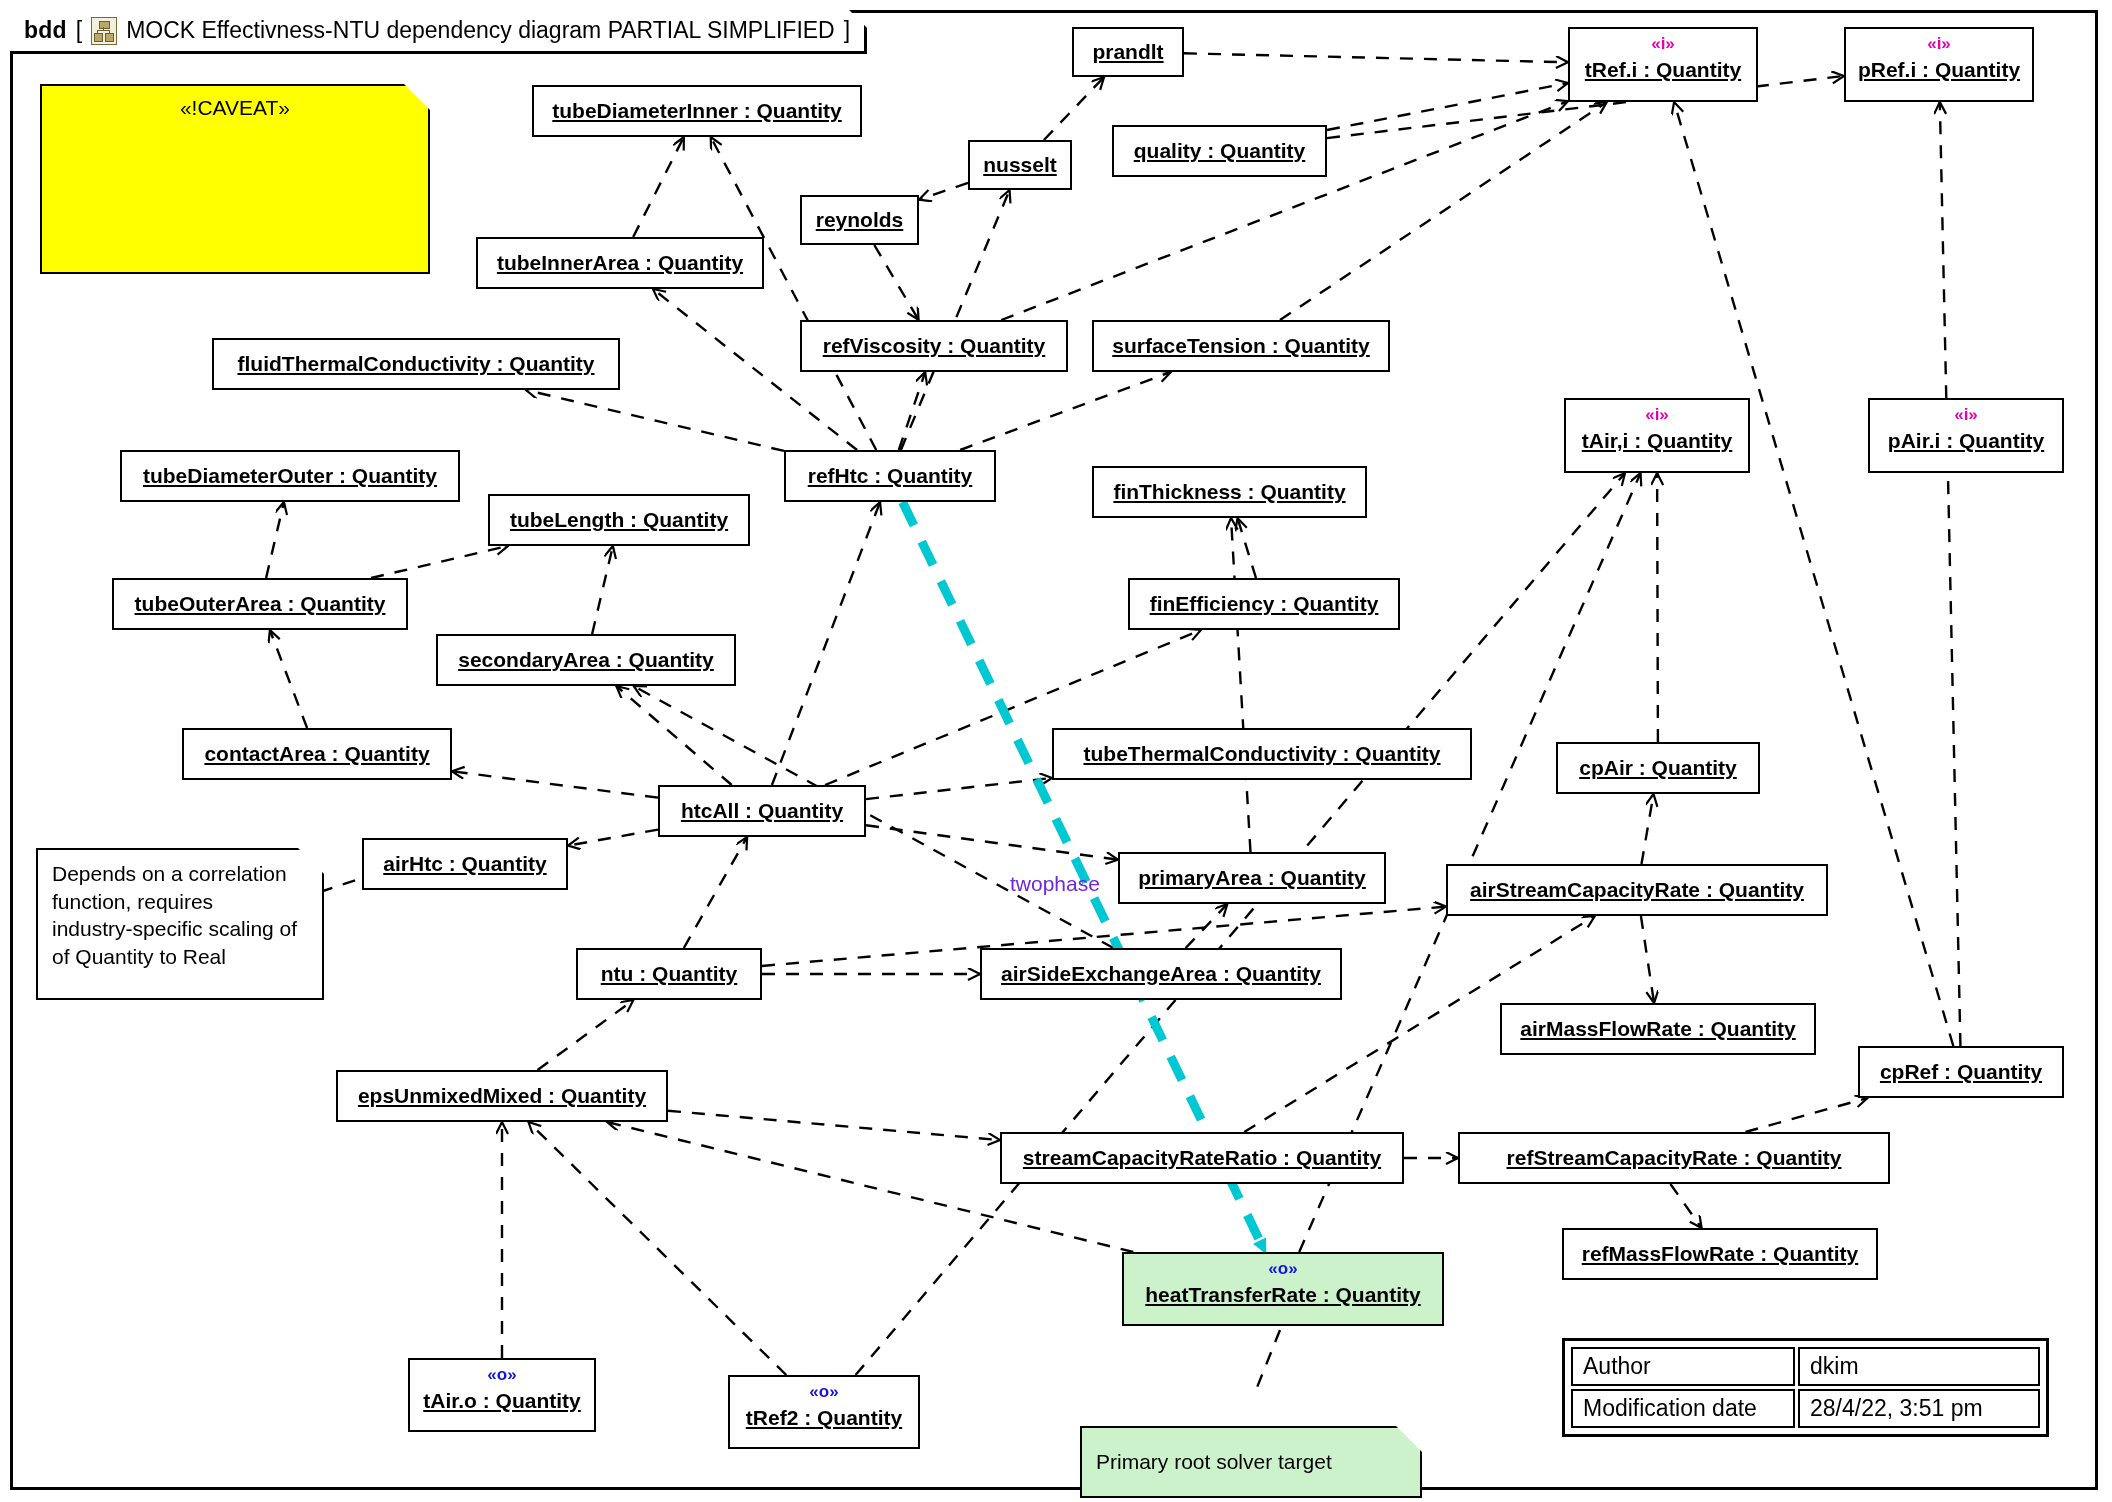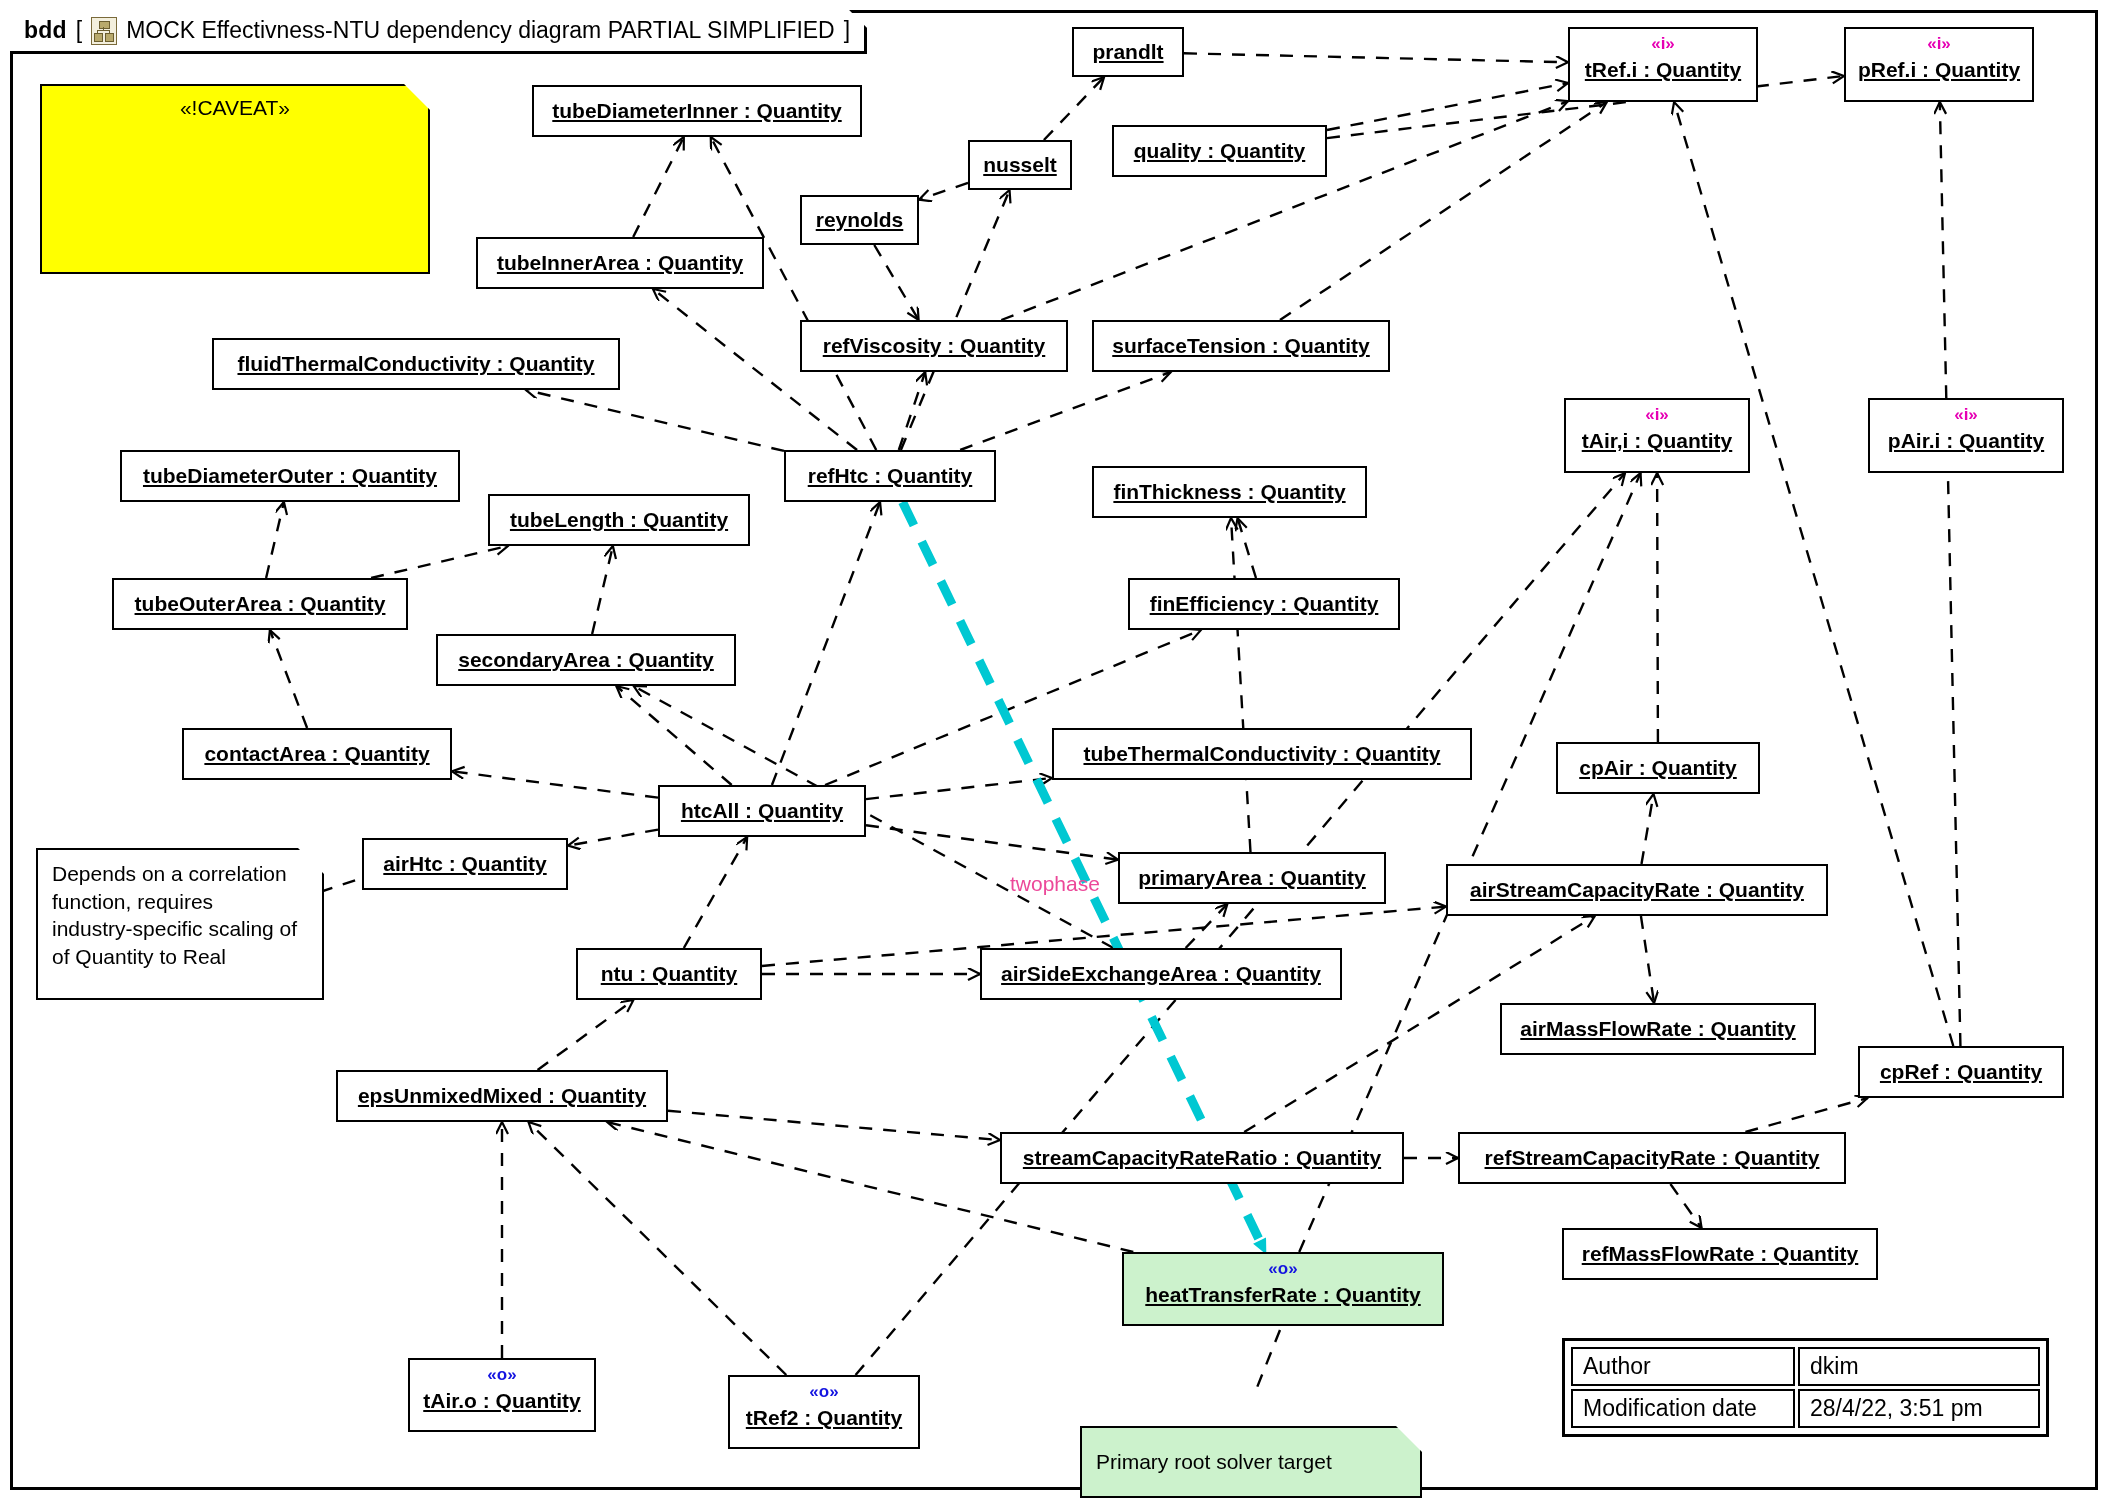--- a/index.html
+++ b/index.html
@@ -153,21 +153,21 @@
     font-size: 21px;
     color: #000;
     text-align: center;
     display: block;
     margin-bottom: 8px;
   }
 
   
   #twophase-label {
     position: absolute;
-    color: #ec4899;
+    color: #6d28d9;
     font-size: 21px;
     z-index: 5;
     white-space: nowrap;
   }
 
   
   #info-table {
     position: absolute;
     border: 3px solid #000;
     box-sizing: border-box;
@@ -376,21 +376,21 @@
       </div>
       <div class="blk" style="left: 1858px; top: 1046px; width: 206px; height: 52px;">
         <div class="nm">cpRef : Quantity</div>
       </div>
       <div class="blk" style="left: 336px; top: 1070px; width: 332px; height: 52px;">
         <div class="nm">epsUnmixedMixed : Quantity</div>
       </div>
       <div class="blk" style="left: 1000px; top: 1132px; width: 404px; height: 52px;">
         <div class="nm">streamCapacityRateRatio : Quantity</div>
       </div>
-      <div class="blk" style="left: 1458px; top: 1132px; width: 388px; height: 52px; align-items: center;">
+      <div class="blk" style="left: 1458px; top: 1132px; width: 432px; height: 52px; align-items: center;">
         <div class="nm">refStreamCapacityRate : Quantity</div>
       </div>
       <div class="blk" style="left: 1562px; top: 1228px; width: 316px; height: 52px;">
         <div class="nm">refMassFlowRate : Quantity</div>
       </div>
       <div class="blk green has-st" style="left: 1122px; top: 1252px; width: 322px; height: 74px;">
         <div class="st st-out">«o»</div>
         <div class="nm">heatTransferRate : Quantity</div>
       </div>
       <div class="blk has-st" style="left: 408px; top: 1358px; width: 188px; height: 74px;">

